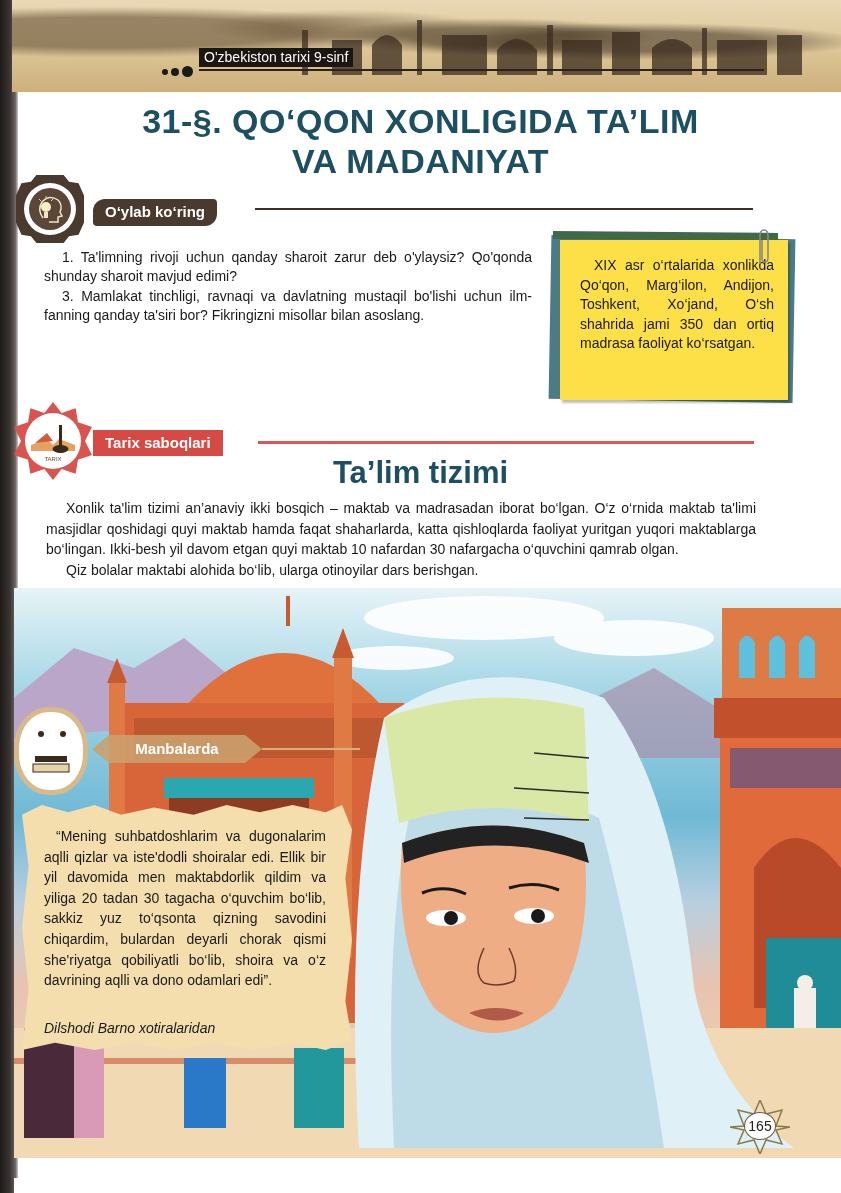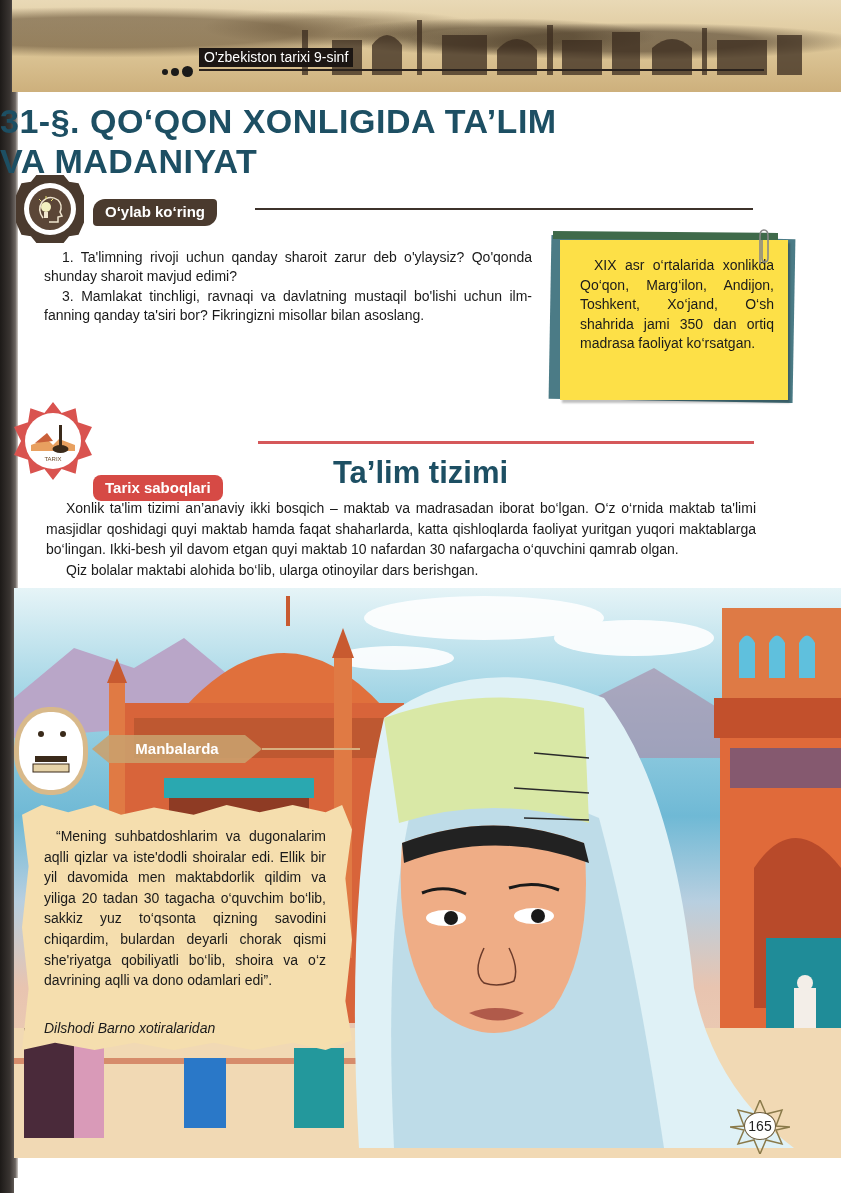--- a/index.html
+++ b/index.html
@@ -20,21 +20,21 @@
       linear-gradient(180deg, #e9d9b6 0%, #dcc596 55%, #cdb07c 100%);
     overflow: hidden; }
   .skyline { position: absolute; left: 280px; top: 10px; width: 520px; height: 70px; }
   .header-dots { position: absolute; left: 150px; top: 66px; display: flex; gap: 3px; align-items: center; }
   .header-dots span { display: block; border-radius: 50%; background: #1a1a1a; }
   .header-label { position: absolute; left: 187px; top: 48px; height: 19px; padding: 0 5px;
     background: #1c1613; color: #fff; font-size: 14px; line-height: 19px; }
   .header-rule { position: absolute; left: 187px; top: 69px; width: 565px; height: 2px; background: #2a221d; }
 
   
-  .title { position: absolute; left: 0; width: 841px; text-align: left; color: #1d4f63;
+  .title { position: absolute; left: 0; width: 841px; text-align: center; color: #1d4f63;
     font-family: "Liberation Sans", sans-serif; font-weight: 700; font-size: 34px; letter-spacing: .5px; }
   .title.l1 { top: 102px; }
   .title.l2 { top: 142px; }
   .pill { position: absolute; color: #fff; font-weight: 700; font-size: 15px; padding: 0 12px; line-height: 26px; height: 27px; }
   .rule { position: absolute; height: 3px; }
 
   
   .gear { position: absolute; left: 16px; top: 175px; width: 68px; height: 68px; background: #4a3a2e;
     clip-path: polygon(30% 0,70% 0,78% 10%,92% 12%,100% 30%,100% 70%,92% 88%,78% 90%,70% 100%,30% 100%,22% 90%,8% 88%,0 70%,0 30%,8% 12%,22% 10%); }
   .gear-inner { position: absolute; left: 24px; top: 183px; width: 52px; height: 52px; border-radius: 50%; background: #fff; }
@@ -50,21 +50,21 @@
   .note-top { position: absolute; left: 553px; top: 232px; width: 225px; height: 8px; background: #3f6a4a; transform: rotate(.5deg); }
   .note { position: absolute; left: 560px; top: 240px; width: 228px; height: 160px; background: #fde047;
     box-shadow: 2px 3px 2px rgba(0,0,0,.25); padding: 16px 14px 0 20px; font-size: 14px; line-height: 19.6px; text-align: justify; }
   .note p { text-indent: 14px; }
   .clip { position: absolute; left: 756px; top: 228px; width: 14px; height: 40px; }
 
   
   .star { position: absolute; left: 14px; top: 402px; width: 78px; height: 78px; background: #d9534f;
     clip-path: polygon(50% 0,61% 14%,79% 8%,82% 26%,100% 32%,91% 50%,100% 68%,82% 74%,79% 92%,61% 86%,50% 100%,39% 86%,21% 92%,18% 74%,0 68%,9% 50%,0 32%,18% 26%,21% 8%,39% 14%); }
   .star-inner { position: absolute; left: 25px; top: 413px; width: 56px; height: 56px; border-radius: 50%; background: #fff; }
-  .pill-red { left: 93px; top: 430px; background: #d64a45; border-radius: 8px; height: 26px; margin-top: 45px; }
+  .pill-red { left: 93px; top: 430px; background: #d64a45; border-radius: 0; height: 26px; }
   .rule-red { left: 258px; top: 441px; width: 496px; background: #d5585a; height: 3px; }
 
   .subhead { position: absolute; left: 0; width: 841px; top: 455px; text-align: center; color: #1d4f63; font-weight: 700; font-size: 31px; }
 
   .body-text { position: absolute; left: 46px; top: 498px; width: 710px; font-size: 14px; line-height: 20.5px; text-align: justify; }
   .body-text p { text-indent: 20px; }
 
   
   .illus { position: absolute; left: 14px; top: 588px; width: 827px; height: 570px; overflow: hidden;
     background: linear-gradient(180deg, #e6f4f7 0%, #9ed3e4 20%, #6fb9d5 40%, #b8cfe0 55%, #e8c4b0 70%, #f0d6b8 100%); }

